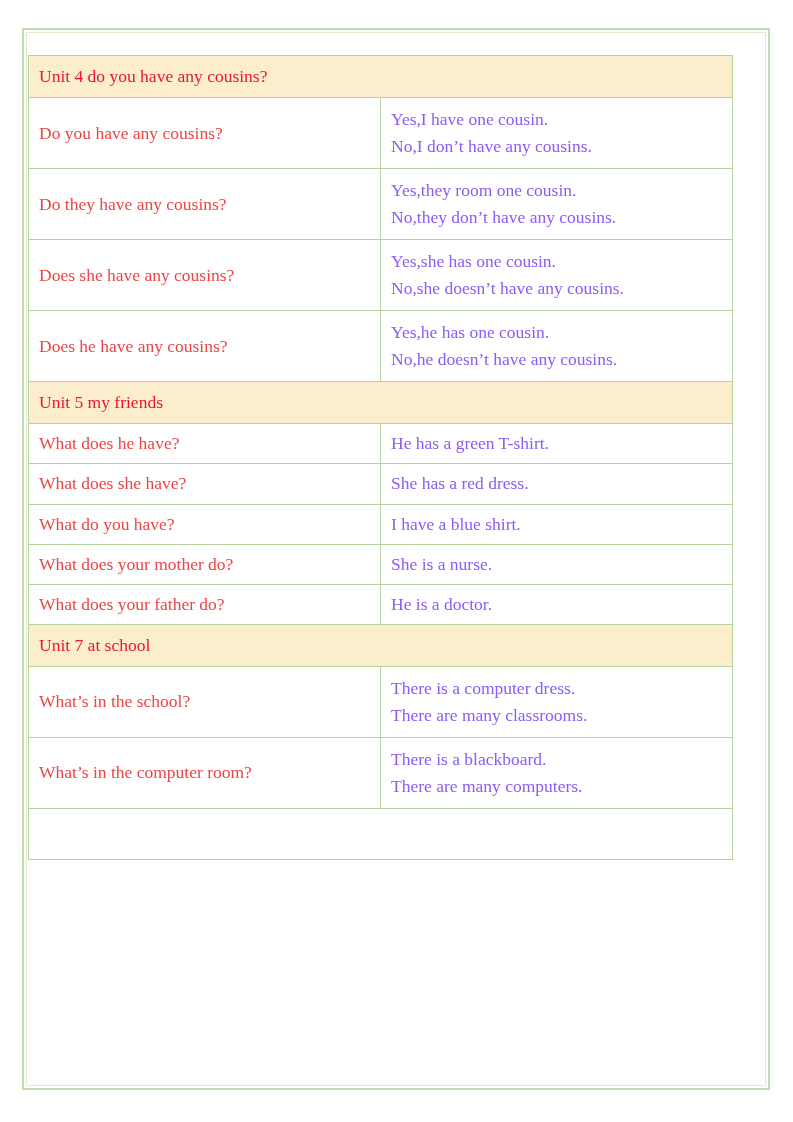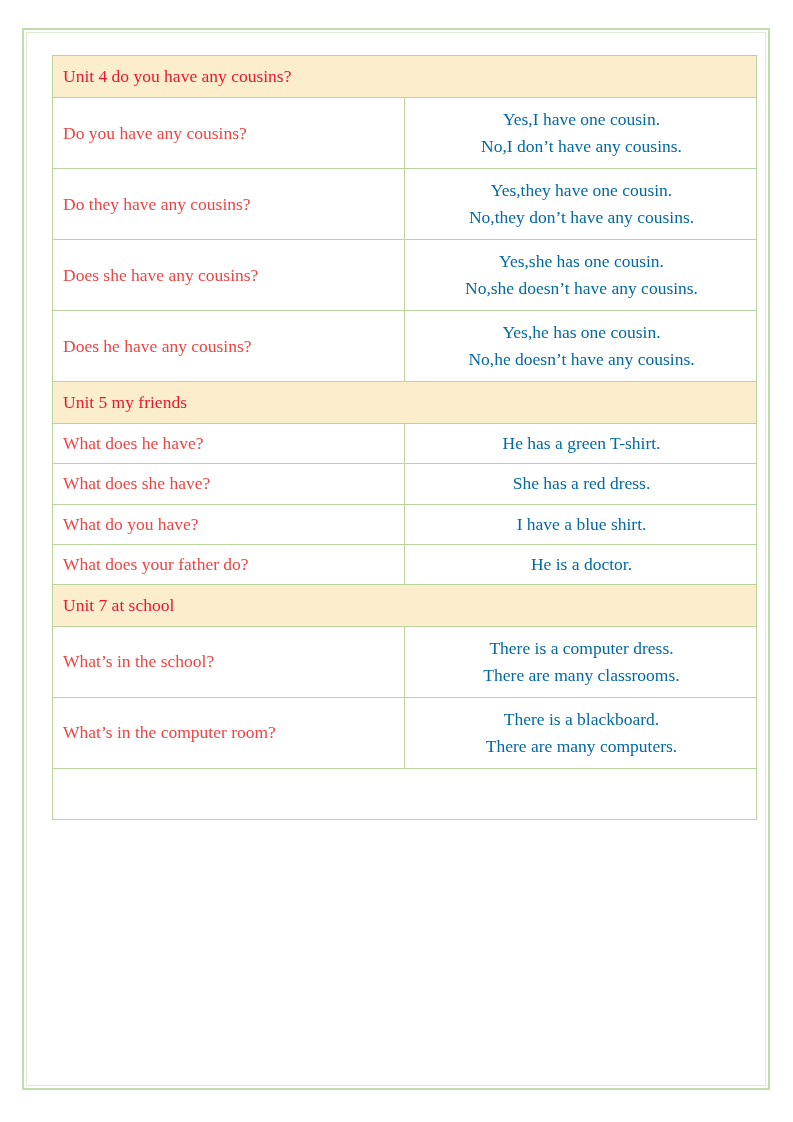--- a/index.html
+++ b/index.html
@@ -26,21 +26,21 @@
     position: absolute;
     left: 2px;
     top: 2px;
     right: 2px;
     bottom: 2px;
     border: 1px solid #dcebd2;
     box-sizing: border-box;
   }
   .doc-table {
     position: absolute;
-    left: 52px;
+    left: 28px;
     top: 55px;
     width: 705px;
     border-collapse: collapse;
     table-layout: fixed;
   }
   .doc-table td {
     border: 1px solid #b9d39c;
     padding: 6px 8px 6px 10px;
     vertical-align: middle;
     font-size: 17.5px;
@@ -50,22 +50,21 @@
     background: #fcedcd;
     color: #e8192c;
     font-size: 17.5px;
     padding: 7px 8px 7px 10px;
   }
   td.question {
     width: 342px;
     color: #ef4444;
   }
   td.answer {
-    color: #0369a1;
-    text-align: center;
+    color: #8b5cf6;
   }
   td.answer .line {
     display: block;
   }
   td.spacer {
     height: 38px;
     background: #ffffff;
   }
   .q-tall { height: 58px; }
 </style>
@@ -85,21 +84,21 @@
     <tr>
       <td class="question q-tall">Do you have any cousins?</td>
       <td class="answer">
         <span class="line">Yes,I have one cousin.</span>
         <span class="line">No,I don’t have any cousins.</span>
       </td>
     </tr>
     <tr>
       <td class="question q-tall">Do they have any cousins?</td>
       <td class="answer">
-        <span class="line">Yes,they have one cousin.</span>
+        <span class="line">Yes,they room one cousin.</span>
         <span class="line">No,they don’t have any cousins.</span>
       </td>
     </tr>
     <tr>
       <td class="question q-tall">Does she have any cousins?</td>
       <td class="answer">
         <span class="line">Yes,she has one cousin.</span>
         <span class="line">No,she doesn’t have any cousins.</span>
       </td>
     </tr>
@@ -121,20 +120,24 @@
     <tr>
       <td class="question">What does she have?</td>
       <td class="answer">She has a red dress.</td>
     </tr>
     <tr>
       <td class="question">What do you have?</td>
       <td class="answer">I have a blue shirt.</td>
     </tr>
 
     <tr>
+      <td class="question">What does your mother do?</td>
+      <td class="answer">She is a nurse.</td>
+    </tr>
+    <tr>
       <td class="question">What does your father do?</td>
       <td class="answer">He is a doctor.</td>
     </tr>
 
     <tr>
       <td class="unit-header" colspan="2">Unit 7 at school</td>
     </tr>
     <tr>
       <td class="question q-tall">What’s in the school?</td>
       <td class="answer">

